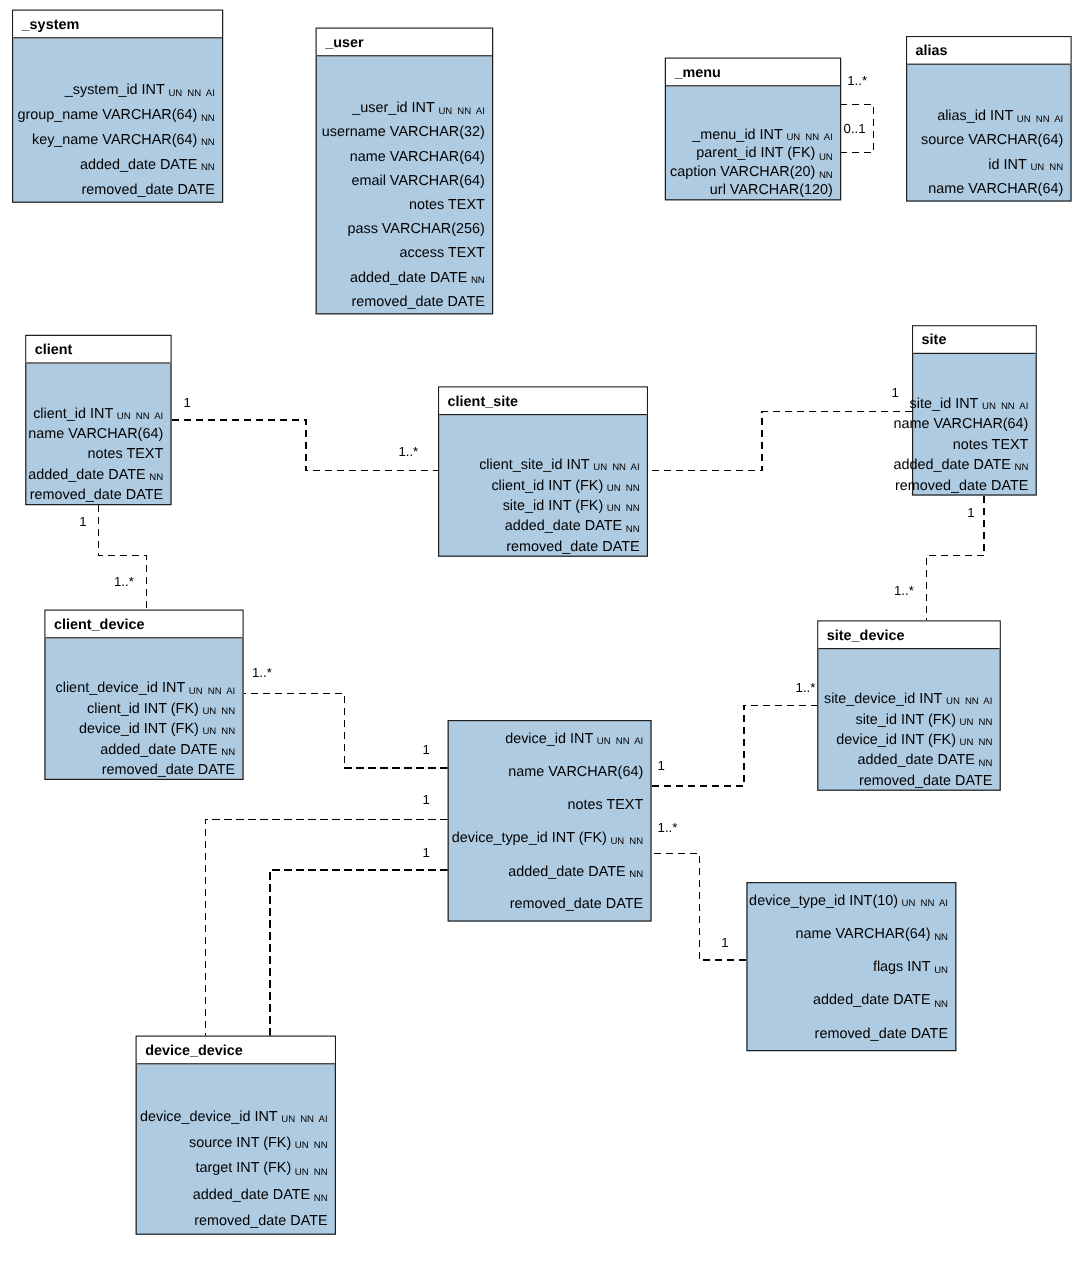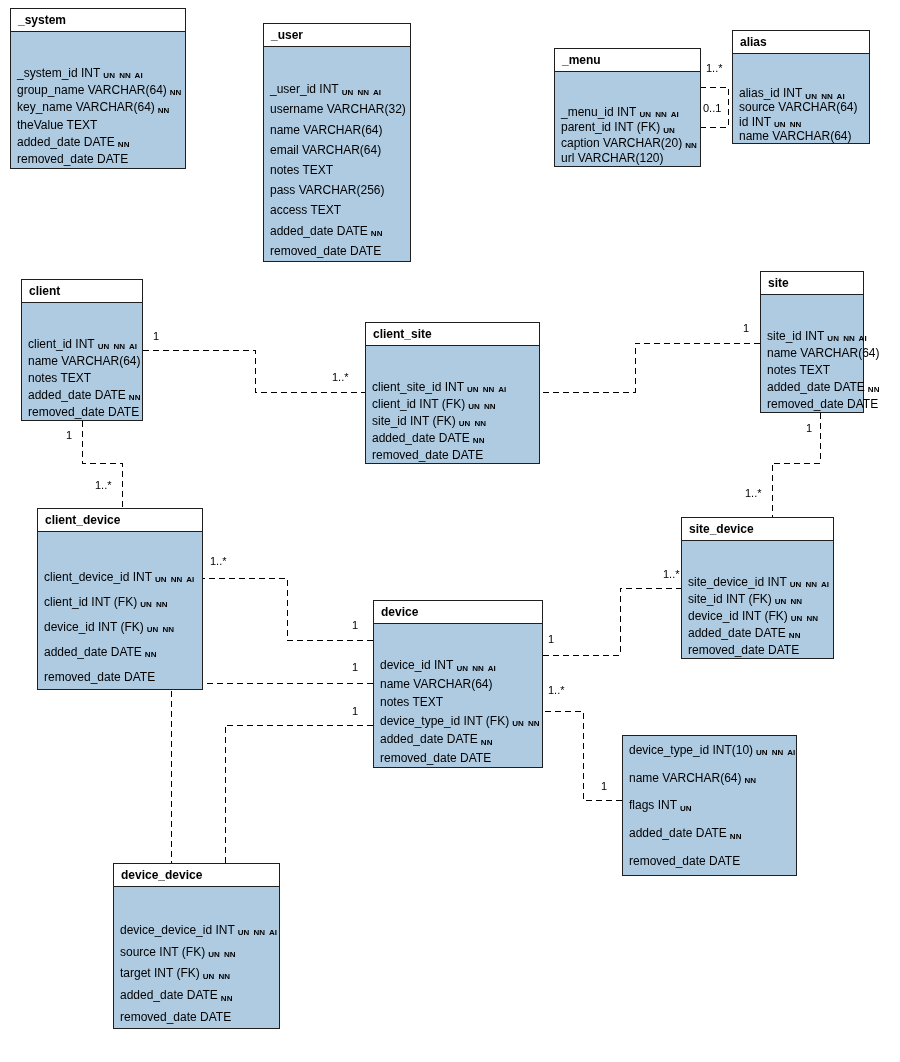--- a/index.html
+++ b/index.html
@@ -1,23 +1,23 @@
 <!DOCTYPE html>
 <html><head>
 <meta charset="utf-8">
 <style>
   html,body{margin:0;padding:0;background:#ffffff;}
   .canvas{position:relative;width:900px;height:1062px;font-family:"Liberation Sans",sans-serif;color:#000;overflow:hidden;background:#fff;}
   svg.connectors{position:absolute;left:0;top:0;width:900px;height:1062px;}
   svg.connectors polyline{fill:none;stroke:#000;stroke-width:1;stroke-dasharray:6 4;shape-rendering:crispEdges;}
   .table{position:absolute;background:#aecbe2;border:1px solid #1f1f1f;display:flex;flex-direction:column;box-sizing:border-box;gap:32px;}
   .ttitle{background:#ffffff;border-bottom:1px solid #1f1f1f;font-weight:bold;font-size:12px;height:22px;flex:0 0 22px;display:flex;align-items:center;padding:0 7px;white-space:nowrap;}
-  .tbody{flex:1;display:flex;flex-direction:column;}
+  .tbody{flex:1;display:flex;flex-direction:column;align-items:flex-end;}
   .row{flex:1;display:flex;align-items:center;padding:0 6px;font-size:12px;white-space:nowrap;}
-  .flags{font-size:8px;margin-left:3px;position:relative;top:3px;word-spacing:2px;white-space:nowrap;font-weight:bold;}
+  .flags{font-size:8px;margin-left:3px;position:relative;top:3px;word-spacing:2px;white-space:nowrap;}
   .card{position:absolute;font-size:11px;color:#000;white-space:nowrap;}
 </style>
 </head>
 <body>
 
 <div class="canvas">
 
   <svg class="connectors" xmlns="http://www.w3.org/2000/svg">
     <polyline points="143,350 255,350 255,392 365,392"></polyline>
     <polyline points="760,343 635,343 635,392 510,392"></polyline>
@@ -61,23 +61,20 @@
         </div>
         <div class="row">
           <span>group_name VARCHAR(64)</span>
           <span class="flags">NN</span>
         </div>
         <div class="row">
           <span>key_name VARCHAR(64)</span>
           <span class="flags">NN</span>
         </div>
         <div class="row">
-          <span>theValue TEXT</span>
-        </div>
-        <div class="row">
           <span>added_date DATE</span>
           <span class="flags">NN</span>
         </div>
         <div class="row">
           <span>removed_date DATE</span>
         </div>
       </div>
   </div>
 
   <div class="table" style="left:263px;top:23px;width:148px;height:239px">
@@ -129,21 +126,21 @@
         <div class="row">
           <span>caption VARCHAR(20)</span>
           <span class="flags">NN</span>
         </div>
         <div class="row">
           <span>url VARCHAR(120)</span>
         </div>
       </div>
   </div>
 
-  <div class="table" style="left:732px;top:30px;width:138px;height:114px">
+  <div class="table" style="left:755px;top:30px;width:138px;height:138px">
     <div class="ttitle">alias</div>
     <div class="tbody">
         <div class="row">
           <span>alias_id INT</span>
           <span class="flags">UN NN AI</span>
         </div>
         <div class="row">
           <span>source VARCHAR(64)</span>
         </div>
         <div class="row">
@@ -220,21 +217,21 @@
         <div class="row">
           <span>added_date DATE</span>
           <span class="flags">NN</span>
         </div>
         <div class="row">
           <span>removed_date DATE</span>
         </div>
       </div>
   </div>
 
-  <div class="table" style="left:37px;top:508px;width:166px;height:182px">
+  <div class="table" style="left:37px;top:508px;width:166px;height:142px">
     <div class="ttitle">client_device</div>
     <div class="tbody">
         <div class="row">
           <span>client_device_id INT</span>
           <span class="flags">UN NN AI</span>
         </div>
         <div class="row">
           <span>client_id INT (FK)</span>
           <span class="flags">UN NN</span>
         </div>
@@ -271,21 +268,20 @@
           <span>added_date DATE</span>
           <span class="flags">NN</span>
         </div>
         <div class="row">
           <span>removed_date DATE</span>
         </div>
       </div>
   </div>
 
   <div class="table" style="left:373px;top:600px;width:170px;height:168px">
-    <div class="ttitle">device</div>
     <div class="tbody">
         <div class="row">
           <span>device_id INT</span>
           <span class="flags">UN NN AI</span>
         </div>
         <div class="row">
           <span>name VARCHAR(64)</span>
         </div>
         <div class="row">
           <span>notes TEXT</span>

